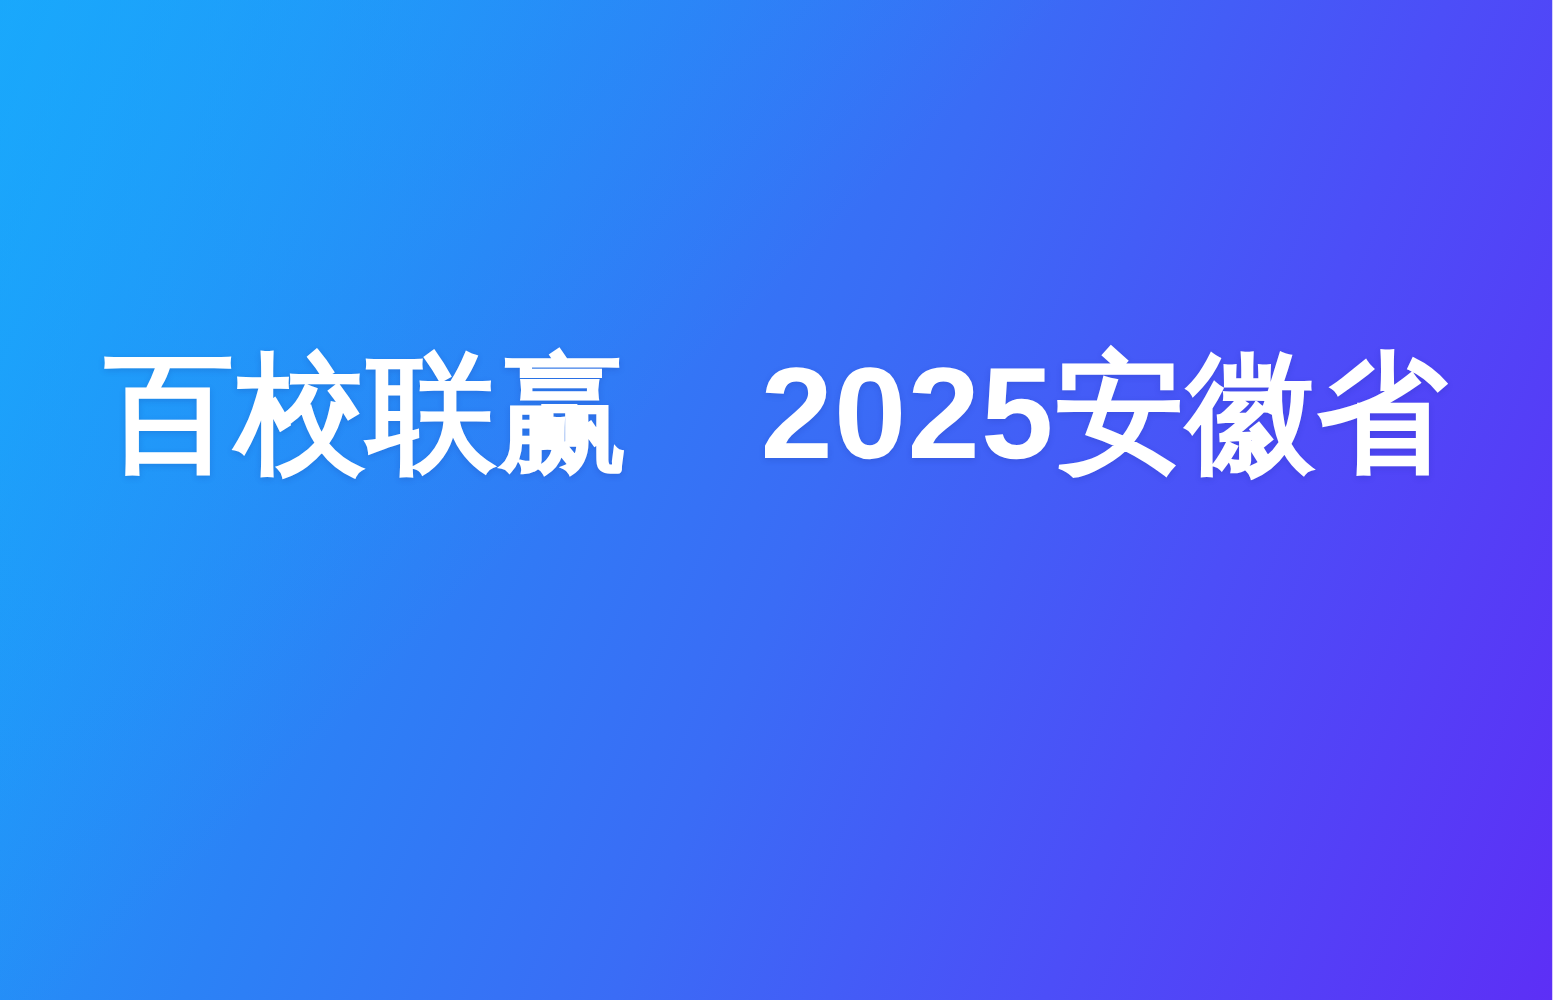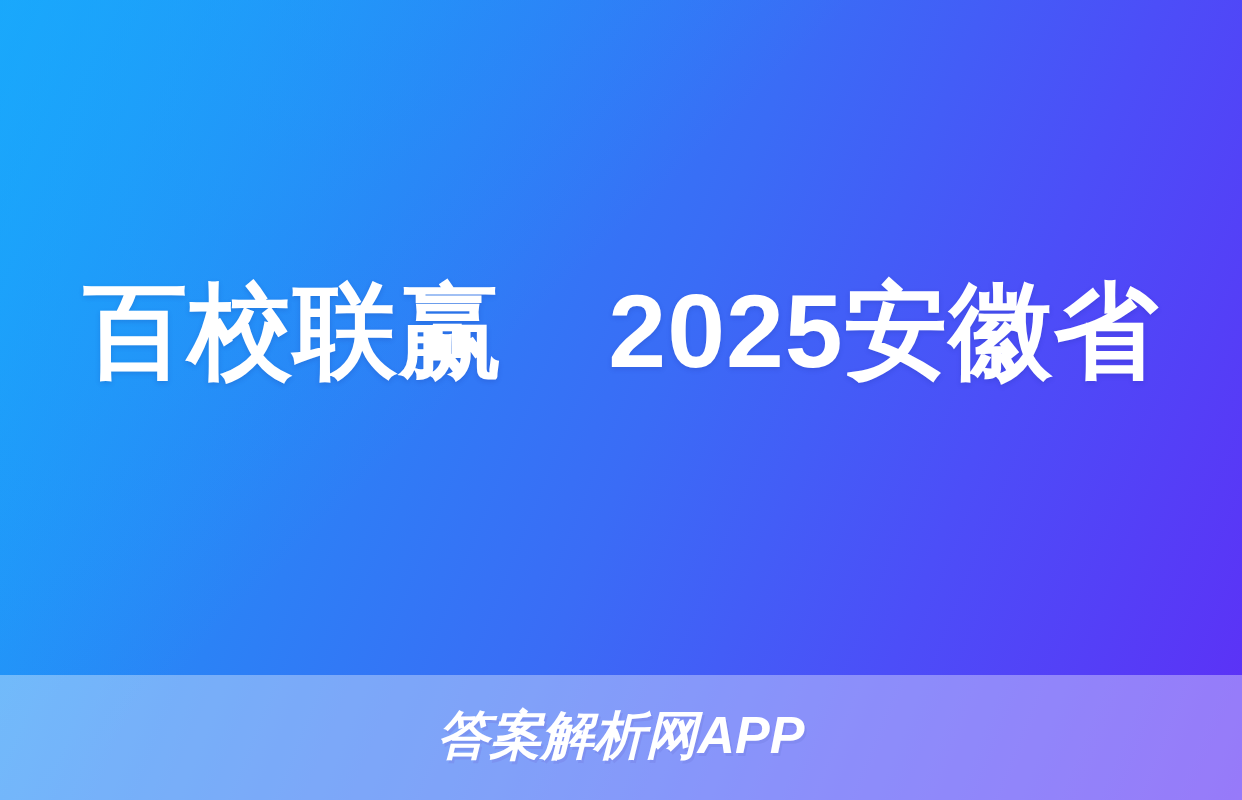--- a/index.html
+++ b/index.html
@@ -80,17 +80,14 @@
 </style>
 </head>
 <body>
 
 <div id="poster">
 
   <div class="headline-block">
     <span class="headline-line">百校联赢　2025安徽省</span>
   </div>
 
-  <div class="footer-band">
-    <span class="footer-text">答案解析网APP</span>
-  </div>
 
 </div>
 
 </body></html>

